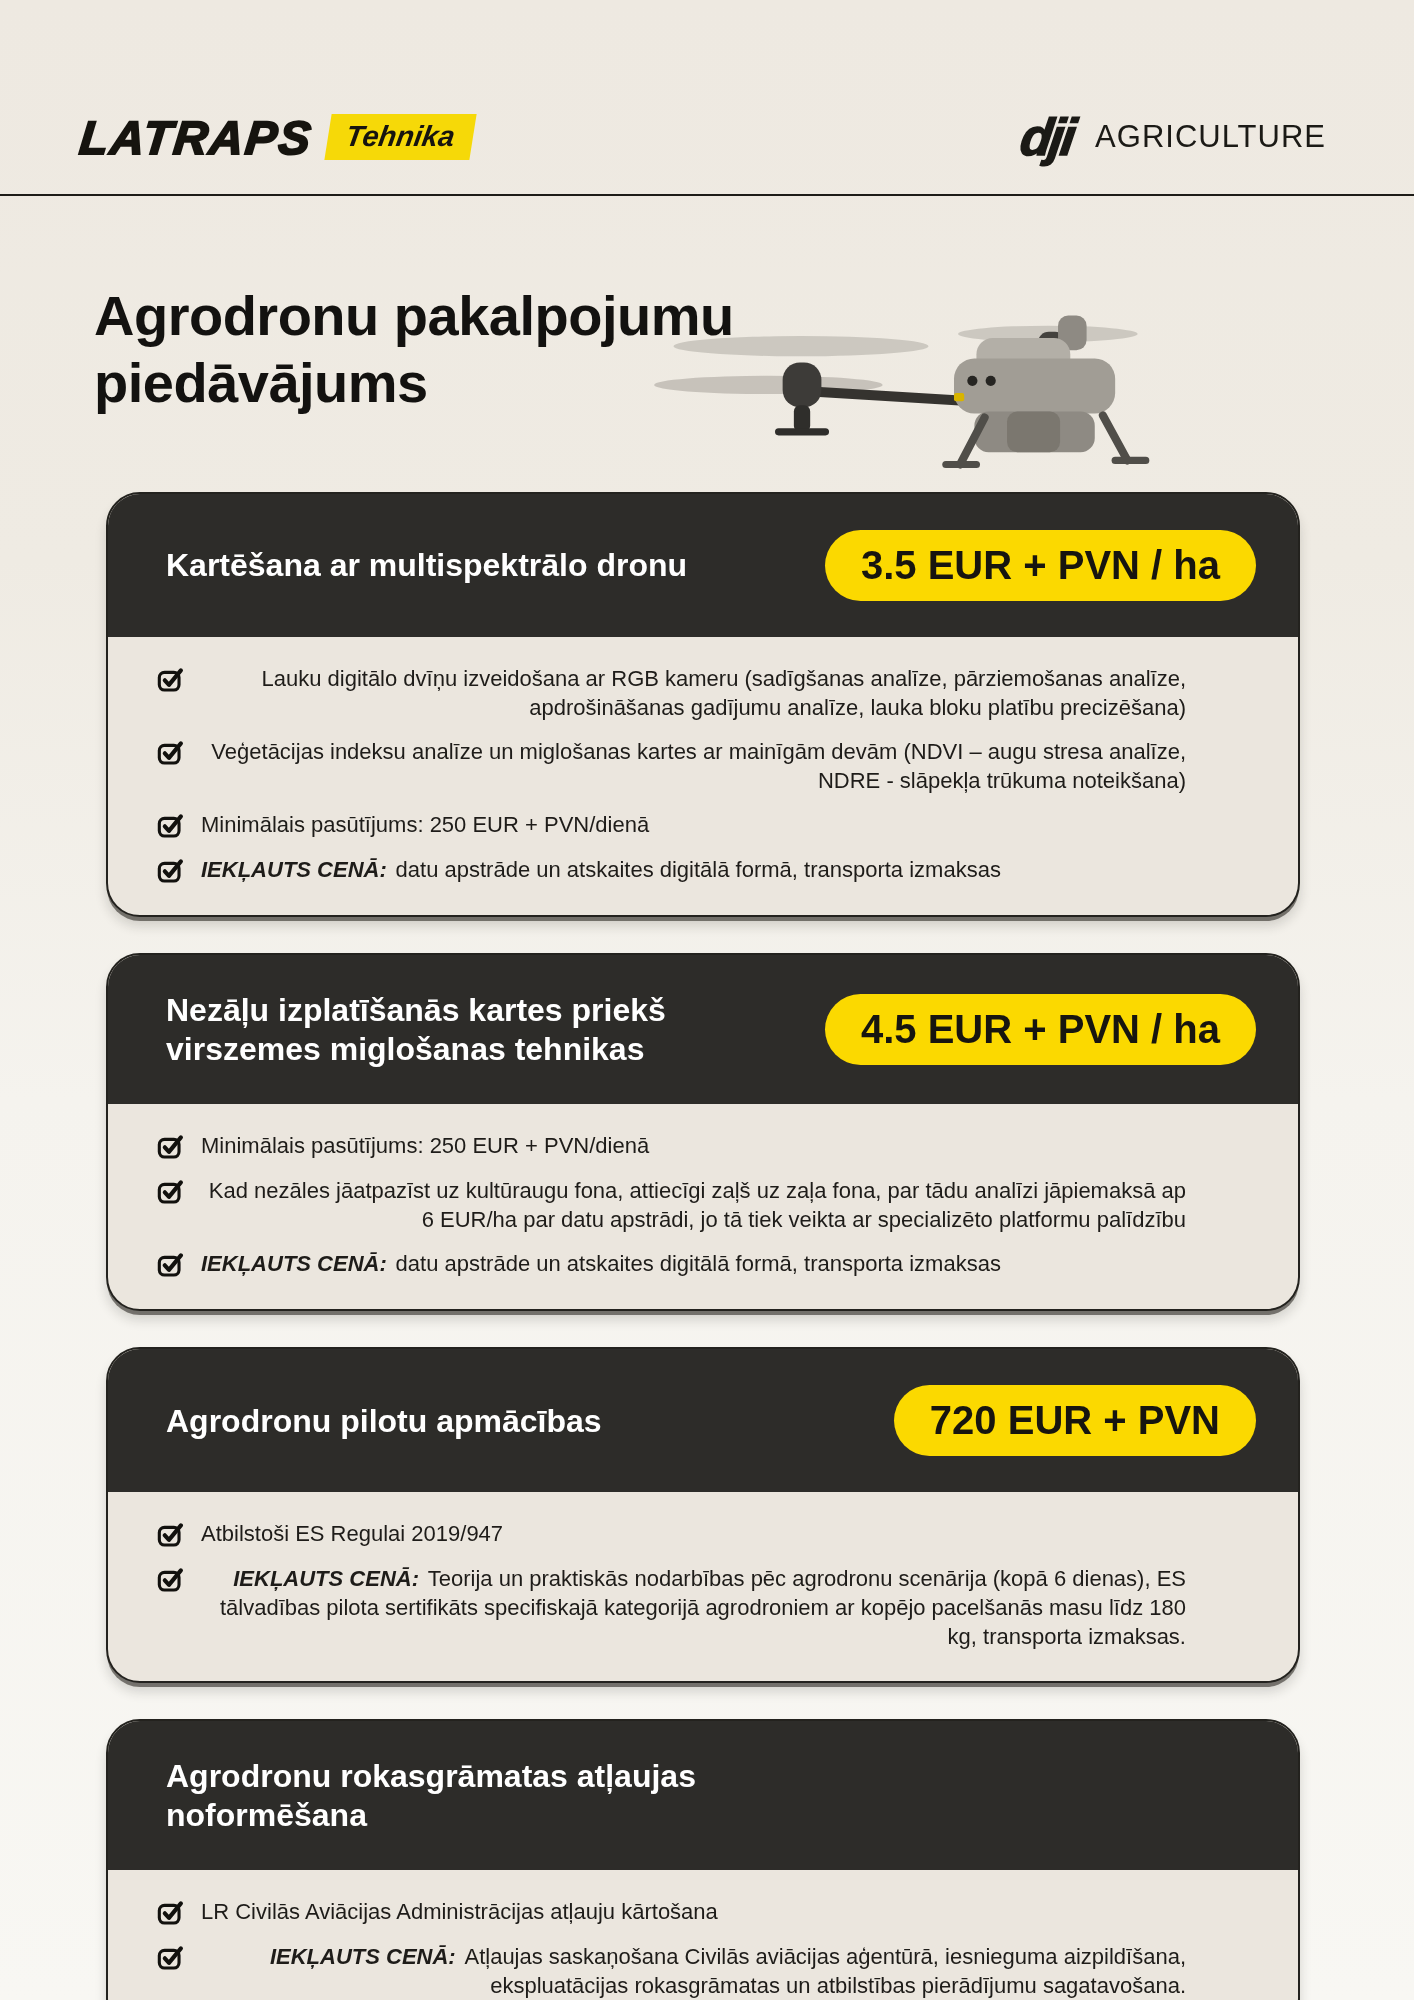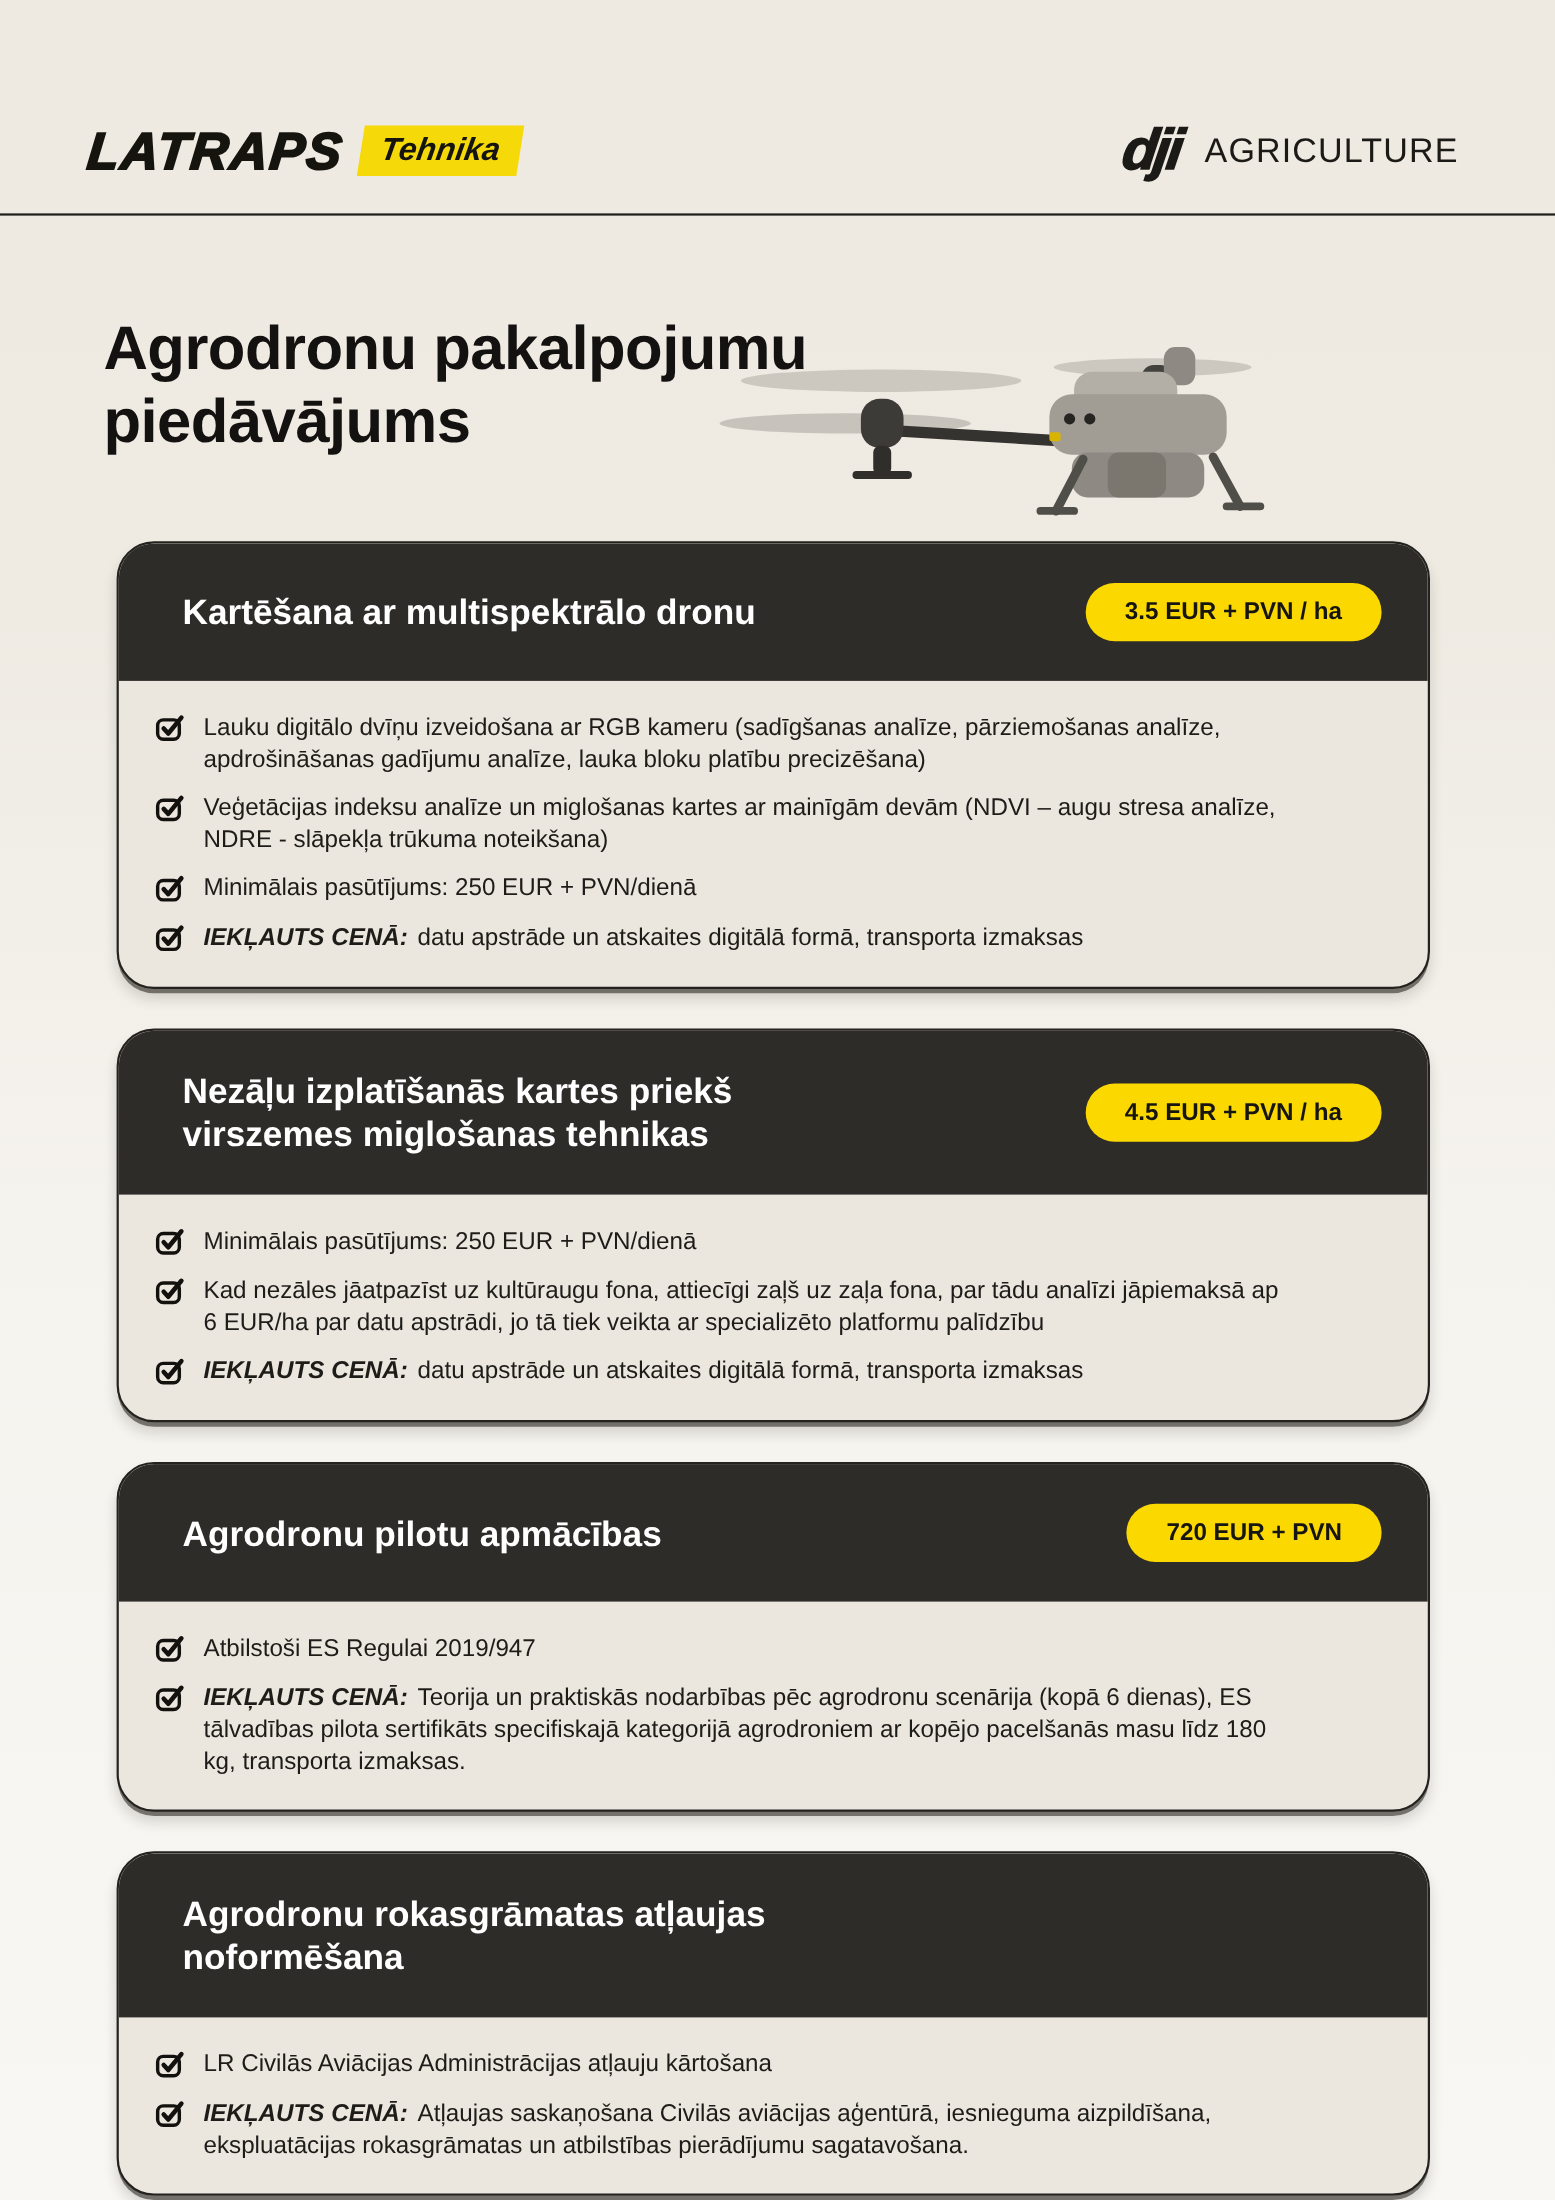--- a/index.html
+++ b/index.html
@@ -40,24 +40,24 @@
   .card{
     border:2px solid #23221e;border-radius:34px;background:#EBE6DE;overflow:hidden;
     box-shadow:0 5px 0 -1px rgba(32,30,24,.55),0 9px 12px rgba(32,30,24,.16);
   }
   .card-head{
     background:#2D2C29;display:flex;align-items:center;justify-content:space-between;
     padding:36px 42px 36px 58px;gap:24px;
   }
   .card-title{margin:0;color:#ffffff;font-size:32px;line-height:1.2;font-weight:700;max-width:565px;}
   .pill{
-    background:#FBD900;color:#17150f;font-weight:700;font-size:22px;line-height:1;
+    background:#FBD900;color:#17150f;font-weight:700;font-size:40px;line-height:1;
     padding:15px 36px 16px 36px;border-radius:999px;white-space:nowrap;
   }
-  .card-body{padding:28px 40px 30px 32px;display:flex;flex-direction:column;gap:16px;}
+  .card-body{padding:28px 40px 30px 48px;display:flex;flex-direction:column;gap:16px;text-align:right;}
   .item{display:flex;align-items:flex-start;gap:17px;}
   .check{width:28px;height:28px;flex:0 0 28px;margin-top:1px;}
   .item p{margin:0;font-size:22px;line-height:1.3;color:#1e1c19;max-width:985px;}
   .item strong{font-weight:700;margin-right:.4em;font-style:italic;}
   .item strong:empty{display:none;margin:0;}
 </style>
 </head>
 <body>
 
 <svg width="0" height="0" style="position:absolute" aria-hidden="true">

